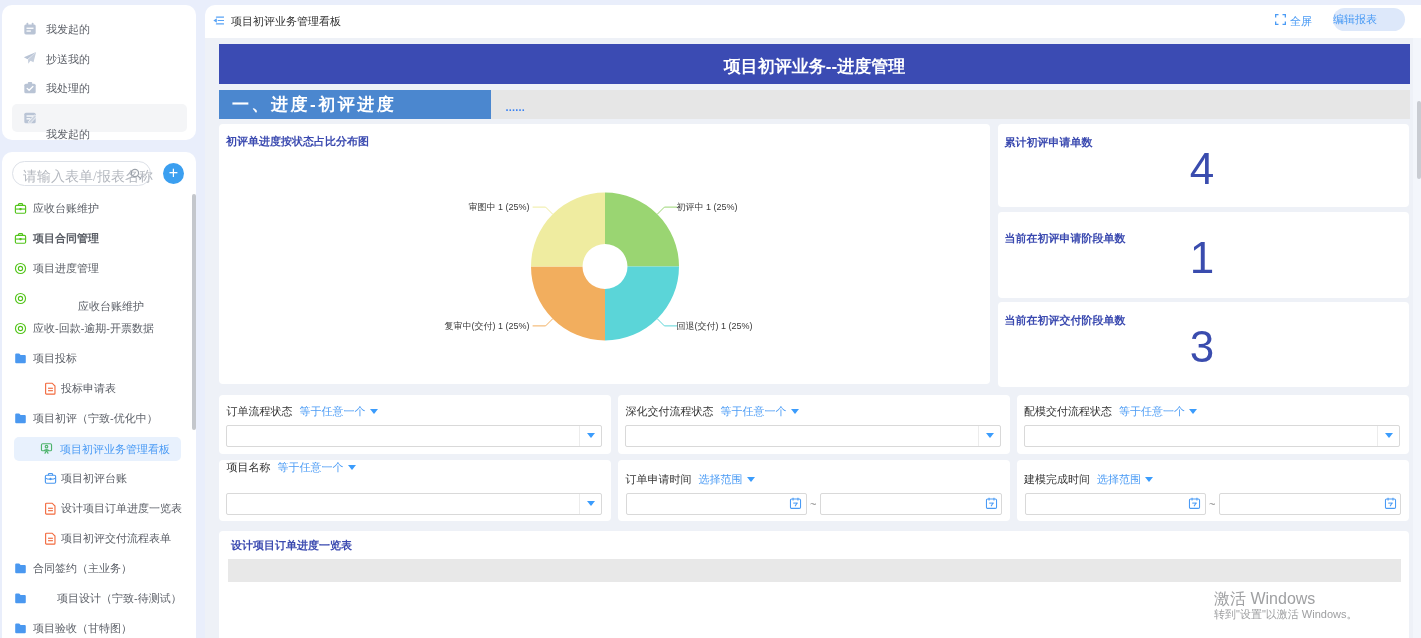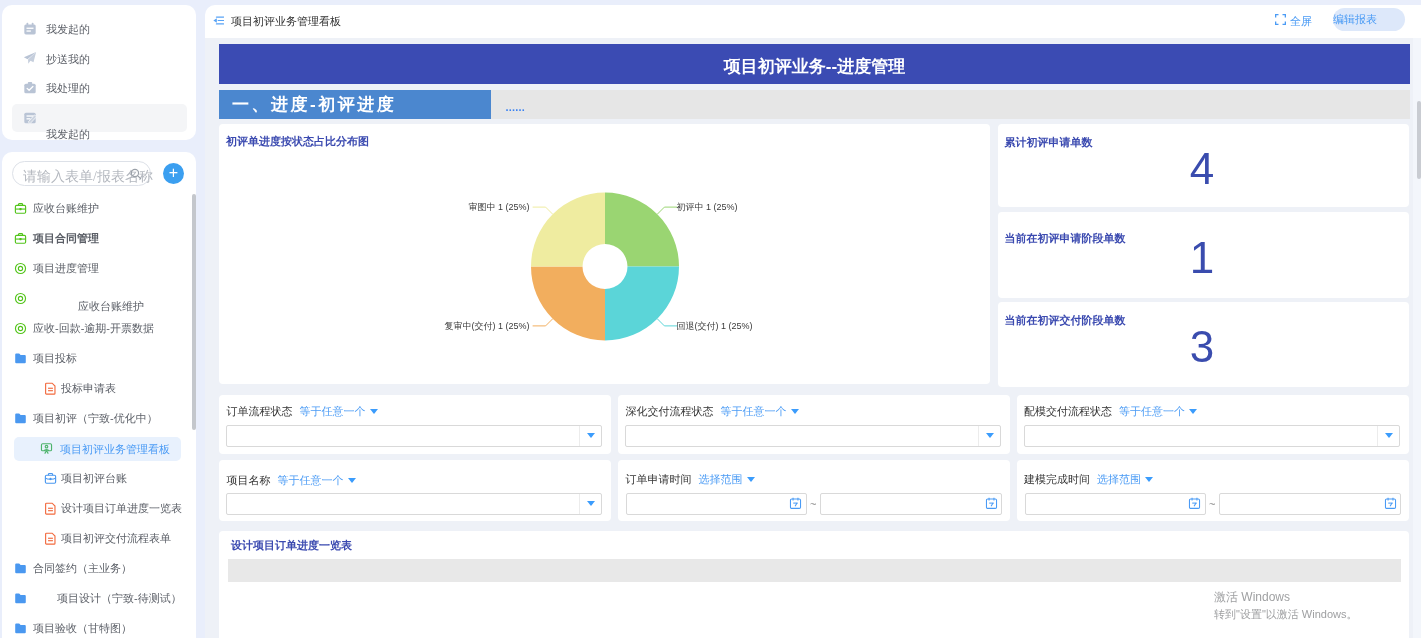--- a/index.html
+++ b/index.html
@@ -254,21 +254,21 @@
 <div class="abs lbl" style="left:1024px; top:404px;">配模交付流程状态<span class="blue" style="margin-left:7px;">等于任意一个</span><span class="icaret"></span></div>
 <div class="inp" style="left:1024px; top:425px; width:375.5px;">
     <div class="sel-sep"></div>
   </div>
 <div class="abs caret" style="left:1385px; top:433px;"></div>
 
 <div class="card" style="left:219px; top:459.5px; width:392px; height:61px;"></div>
 <div class="card" style="left:618px; top:459.5px; width:392px; height:61px;"></div>
 <div class="card" style="left:1017px; top:459.5px; width:392px; height:61px;"></div>
 
-<div class="abs lbl" style="left:226.5px; top:473px;">项目名称<span class="blue" style="margin-left:7px;">等于任意一个</span><span class="icaret"></span></div>
+<div class="abs lbl" style="left:226.5px; top:460px;">项目名称<span class="blue" style="margin-left:7px;">等于任意一个</span><span class="icaret"></span></div>
 <div class="inp" style="left:226px; top:492.5px; width:375.5px;">
     <div class="sel-sep"></div>
   </div>
 <div class="abs caret" style="left:587px; top:500.5px;"></div>
 
 <div class="abs lbl" style="left:625.5px; top:471.5px;">订单申请时间<span class="blue" style="margin-left:7px;">选择范围</span><span class="icaret"></span></div>
 <div class="inp" style="left:626px; top:492.5px; width:181px;"></div>
 <svg class="abs cal" style="left:789px; top:497px;" width="13" height="13" viewBox="0 0 16 16">
     <g fill="none" stroke="#4a9bf5" stroke-width="1.3">
       <rect x="1.8" y="2.5" width="12.4" height="11.5" rx="1.5"></rect>
@@ -310,14 +310,14 @@
       <line x1="11" y1="0.8" x2="11" y2="4.2"></line>
       <line x1="5.2" y1="7.5" x2="10.8" y2="7.5"></line>
       <line x1="9.8" y1="7.5" x2="7.5" y2="11.5"></line>
     </g>
   </svg>
 
 <div class="card" style="left:219px; top:531px; width:1190px; height:107px; border-radius:4px 4px 0 0;"></div>
 <div class="abs ctitle" style="left:231px; top:538px;">设计项目订单进度一览表</div>
 <div class="abs" style="left:228px; top:559px; width:1173px; height:22.5px; background:#e8e8e8;"></div>
 
-<div class="abs" style="left:1214px; top:589px; font-size:12px; color:#9fa0a2;">激活 Windows</div>
+<div class="abs" style="left:1214px; top:589px; font-size:16px; color:#9fa0a2;">激活 Windows</div>
 <div class="abs" style="left:1214px; top:607px; font-size:11px; color:#9fa0a2;">转到"设置"以激活 Windows。</div>
 
 </body></html>

